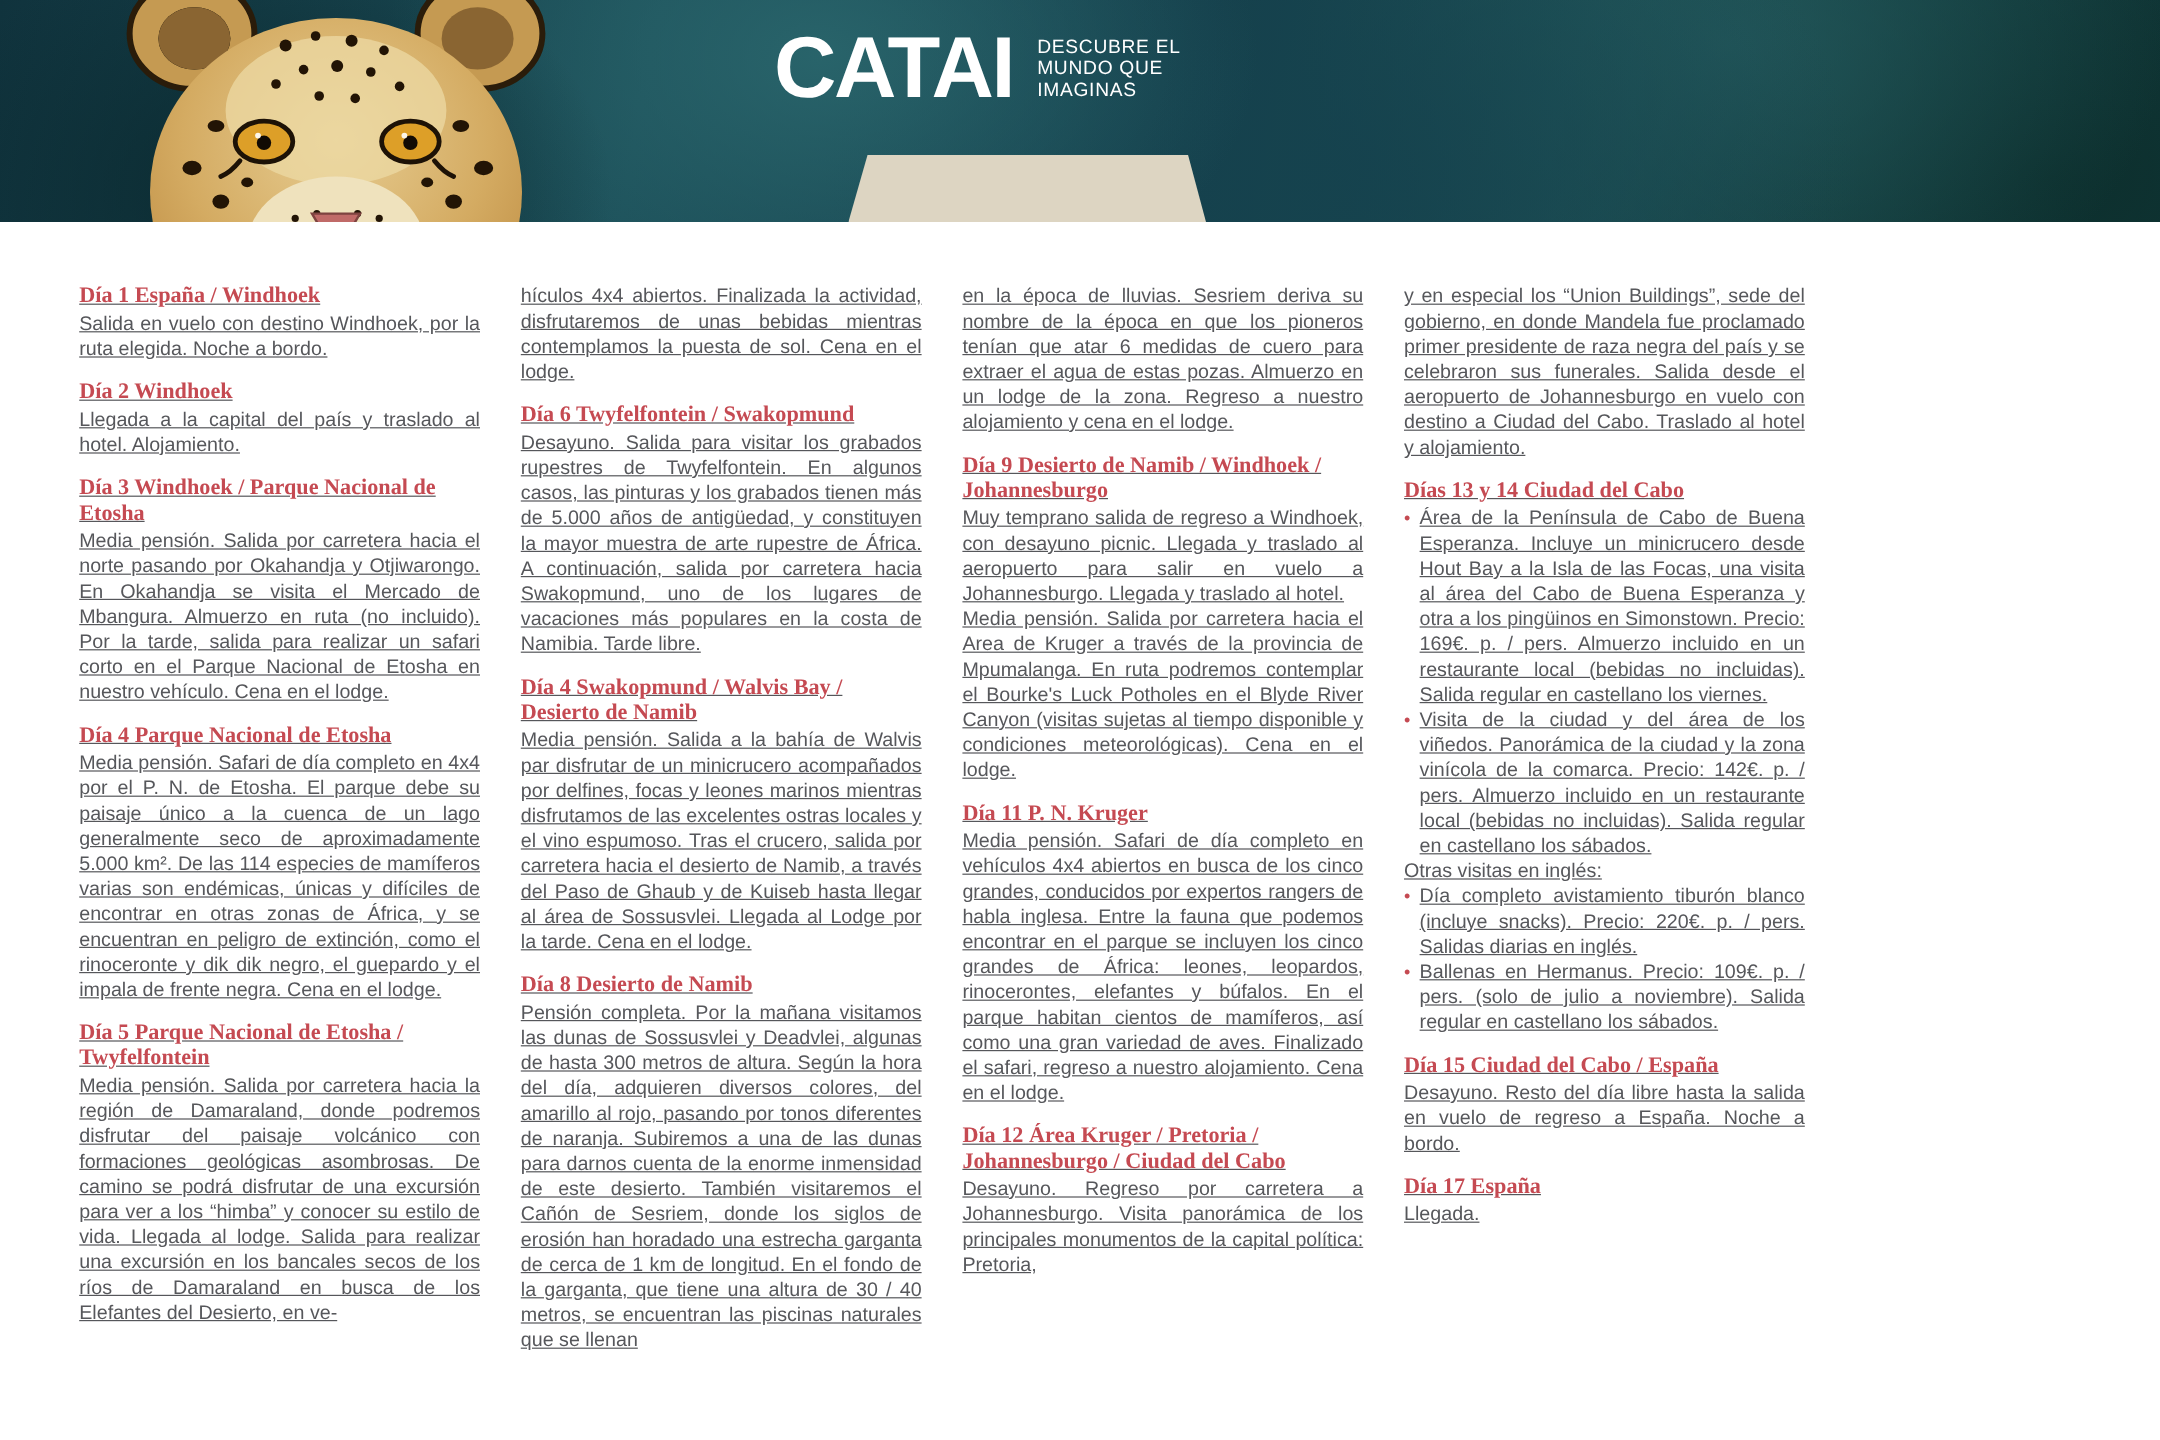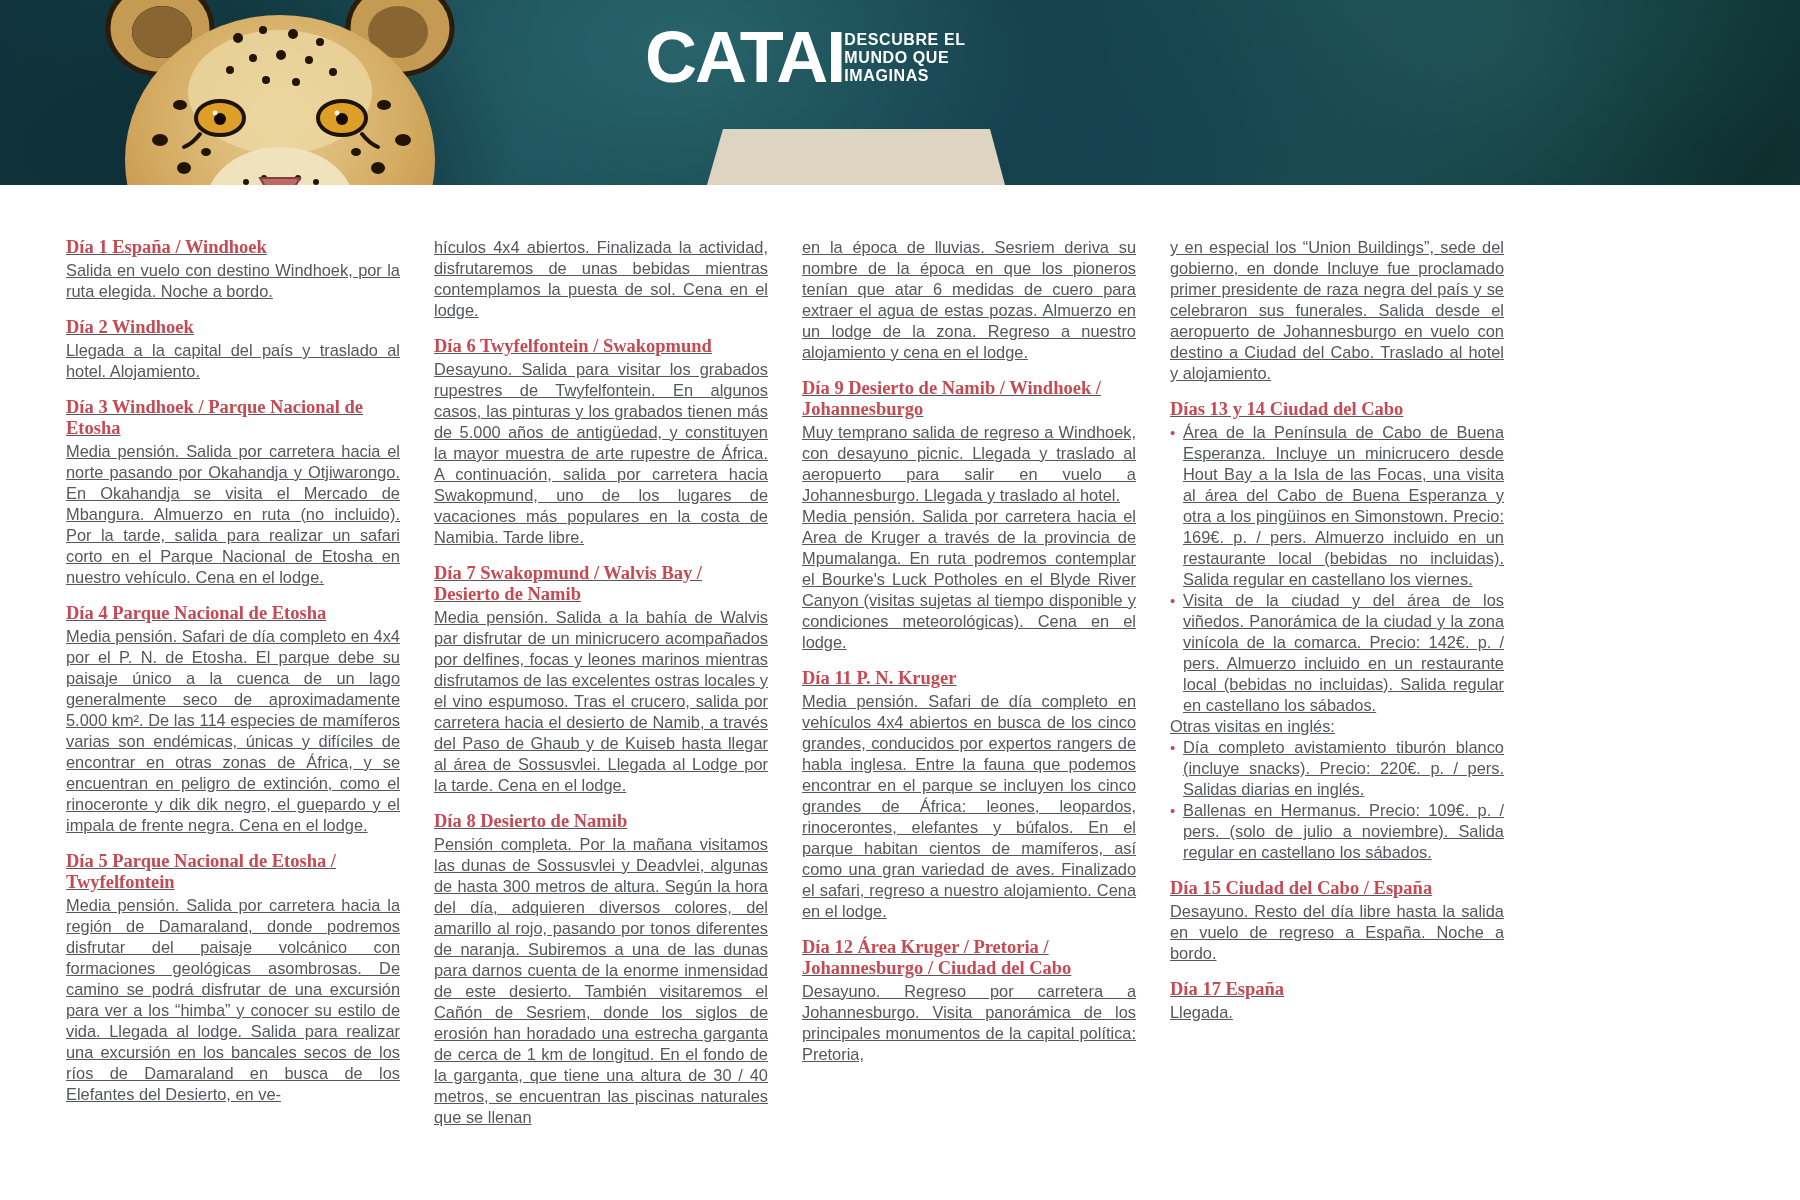--- a/index.html
+++ b/index.html
@@ -29,21 +29,21 @@
       linear-gradient(100deg,#10333d 0%, #1c4f59 30%, #153f4b 55%, #1c4f52 75%, #123a3c 100%);
   }
   .leopard{position:absolute;left:88px;top:0;}
   .brand{position:absolute;left:645px;top:24px;display:flex;align-items:flex-start;}
   .brand-logo{
     font-family:"Liberation Sans", sans-serif;
     font-weight:bold;font-size:72px;line-height:66px;color:#fff;
     letter-spacing:-2px;
   }
   .brand-tagline{
-    margin-left:0;margin-top:7px;color:#fff;font-weight:bold;
+    margin-left:20px;margin-top:7px;color:#fff;font-weight:normal;
     font-size:16px;line-height:18px;letter-spacing:.6px;
   }
   .trapezoid{
     position:absolute;top:129px;left:700px;width:312px;height:56px;
     background:#ddd5c2;
     clip-path:polygon(23px 0, 290px 0, 305px 56px, 7px 56px);
   }
 
   
   .columns{
@@ -173,37 +173,37 @@
         <p class="para">Media pensión. Salida por carretera hacia el norte pasando por Okahandja y Otjiwarongo. En Okahandja se visita el Mercado de Mbangura. Almuerzo en ruta (no incluido). Por la tarde, salida para realizar un safari corto en el Parque Nacional de Etosha en nuestro vehículo. Cena en el lodge.</p>
         <h3 class="day-heading">Día 4 Parque Nacional de Etosha</h3>
         <p class="para">Media pensión. Safari de día completo en 4x4 por el P. N. de Etosha. El parque debe su paisaje único a la cuenca de un lago generalmente seco de aproximadamente 5.000 km². De las 114 especies de mamíferos varias son endémicas, únicas y difíciles de encontrar en otras zonas de África, y se encuentran en peligro de extinción, como el rinoceronte y dik dik negro, el guepardo y el impala de frente negra. Cena en el lodge.</p>
         <h3 class="day-heading">Día 5 Parque Nacional de Etosha / Twyfelfontein</h3>
         <p class="para">Media pensión. Salida por carretera hacia la región de Damaraland, donde podremos disfrutar del paisaje volcánico con formaciones geológicas asombrosas. De camino se podrá disfrutar de una excursión para ver a los “himba” y conocer su estilo de vida. Llegada al lodge. Salida para realizar una excursión en los bancales secos de los ríos de Damaraland en busca de los Elefantes del Desierto, en ve-</p>
       </section>
       <section class="col">
         <p class="para">hículos 4x4 abiertos. Finalizada la actividad, disfrutaremos de unas bebidas mientras contemplamos la puesta de sol. Cena en el lodge.</p>
         <h3 class="day-heading">Día 6 Twyfelfontein / Swakopmund</h3>
         <p class="para">Desayuno. Salida para visitar los grabados rupestres de Twyfelfontein. En algunos casos, las pinturas y los grabados tienen más de 5.000 años de antigüedad, y constituyen la mayor muestra de arte rupestre de África. A continuación, salida por carretera hacia Swakopmund, uno de los lugares de vacaciones más populares en la costa de Namibia. Tarde libre.</p>
-        <h3 class="day-heading">Día 7 Swakopmund / Walvis Bay / Desierto de Namib</h3>
+        <h3 class="day-heading">Día 4 Swakopmund / Walvis Bay / Desierto de Namib</h3>
         <p class="para">Media pensión. Salida a la bahía de Walvis par disfrutar de un minicrucero acompañados por delfines, focas y leones marinos mientras disfrutamos de las excelentes ostras locales y el vino espumoso. Tras el crucero, salida por carretera hacia el desierto de Namib, a través del Paso de Ghaub y de Kuiseb hasta llegar al área de Sossusvlei. Llegada al Lodge por la tarde. Cena en el lodge.</p>
         <h3 class="day-heading">Día 8 Desierto de Namib</h3>
         <p class="para">Pensión completa. Por la mañana visitamos las dunas de Sossusvlei y Deadvlei, algunas de hasta 300 metros de altura. Según la hora del día, adquieren diversos colores, del amarillo al rojo, pasando por tonos diferentes de naranja. Subiremos a una de las dunas para darnos cuenta de la enorme inmensidad de este desierto. También visitaremos el Cañón de Sesriem, donde los siglos de erosión han horadado una estrecha garganta de cerca de 1 km de longitud. En el fondo de la garganta, que tiene una altura de 30 / 40 metros, se encuentran las piscinas naturales que se llenan</p>
       </section>
       <section class="col">
         <p class="para">en la época de lluvias. Sesriem deriva su nombre de la época en que los pioneros tenían que atar 6 medidas de cuero para extraer el agua de estas pozas. Almuerzo en un lodge de la zona. Regreso a nuestro alojamiento y cena en el lodge.</p>
         <h3 class="day-heading">Día 9 Desierto de Namib / Windhoek / Johannesburgo</h3>
         <p class="para">Muy temprano salida de regreso a Windhoek, con desayuno picnic. Llegada y traslado al aeropuerto para salir en vuelo a Johannesburgo. Llegada y traslado al hotel.</p>
         <p class="para">Media pensión. Salida por carretera hacia el Area de Kruger a través de la provincia de Mpumalanga. En ruta podremos contemplar el Bourke's Luck Potholes en el Blyde River Canyon (visitas sujetas al tiempo disponible y condiciones meteorológicas). Cena en el lodge.</p>
         <h3 class="day-heading">Día 11 P. N. Kruger</h3>
         <p class="para">Media pensión. Safari de día completo en vehículos 4x4 abiertos en busca de los cinco grandes, conducidos por expertos rangers de habla inglesa. Entre la fauna que podemos encontrar en el parque se incluyen los cinco grandes de África: leones, leopardos, rinocerontes, elefantes y búfalos. En el parque habitan cientos de mamíferos, así como una gran variedad de aves. Finalizado el safari, regreso a nuestro alojamiento. Cena en el lodge.</p>
         <h3 class="day-heading">Día 12 Área Kruger / Pretoria / Johannesburgo / Ciudad del Cabo</h3>
         <p class="para">Desayuno. Regreso por carretera a Johannesburgo. Visita panorámica de los principales monumentos de la capital política: Pretoria,</p>
       </section>
       <section class="col">
-        <p class="para">y en especial los “Union Buildings”, sede del gobierno, en donde Incluye fue proclamado primer presidente de raza negra del país y se celebraron sus funerales. Salida desde el aeropuerto de Johannesburgo en vuelo con destino a Ciudad del Cabo. Traslado al hotel y alojamiento.</p>
+        <p class="para">y en especial los “Union Buildings”, sede del gobierno, en donde Mandela fue proclamado primer presidente de raza negra del país y se celebraron sus funerales. Salida desde el aeropuerto de Johannesburgo en vuelo con destino a Ciudad del Cabo. Traslado al hotel y alojamiento.</p>
         <h3 class="day-heading">Días 13 y 14 Ciudad del Cabo</h3>
         <div class="bullet"><span class="marker">•</span><span>Área de la Península de Cabo de Buena Esperanza. Incluye un minicrucero desde Hout Bay a la Isla de las Focas, una visita al área del Cabo de Buena Esperanza y otra a los pingüinos en Simonstown. Precio: 169€. p. / pers. Almuerzo incluido en un restaurante local (bebidas no incluidas). Salida regular en castellano los viernes.</span></div>
         <div class="bullet"><span class="marker">•</span><span>Visita de la ciudad y del área de los viñedos. Panorámica de la ciudad y la zona vinícola de la comarca. Precio: 142€. p. / pers. Almuerzo incluido en un restaurante local (bebidas no incluidas). Salida regular en castellano los sábados.</span></div>
         <p class="note">Otras visitas en inglés:</p>
         <div class="bullet"><span class="marker">•</span><span>Día completo avistamiento tiburón blanco (incluye snacks). Precio: 220€. p. / pers. Salidas diarias en inglés.</span></div>
         <div class="bullet"><span class="marker">•</span><span>Ballenas en Hermanus. Precio: 109€. p. / pers. (solo de julio a noviembre). Salida regular en castellano los sábados.</span></div>
         <h3 class="day-heading">Día 15 Ciudad del Cabo / España</h3>
         <p class="para">Desayuno. Resto del día libre hasta la salida en vuelo de regreso a España. Noche a bordo.</p>
         <h3 class="day-heading">Día 17 España</h3>
         <p class="para">Llegada.</p>

